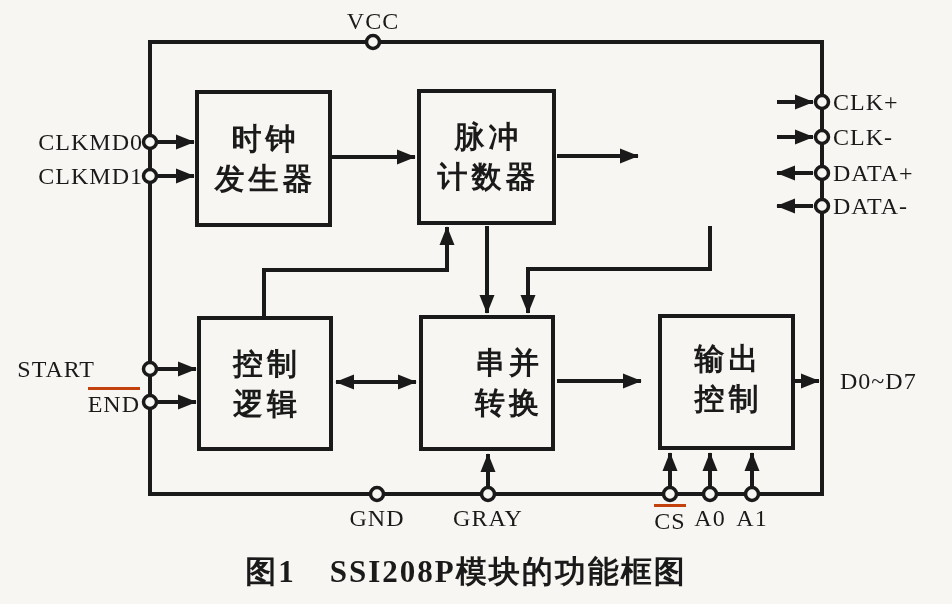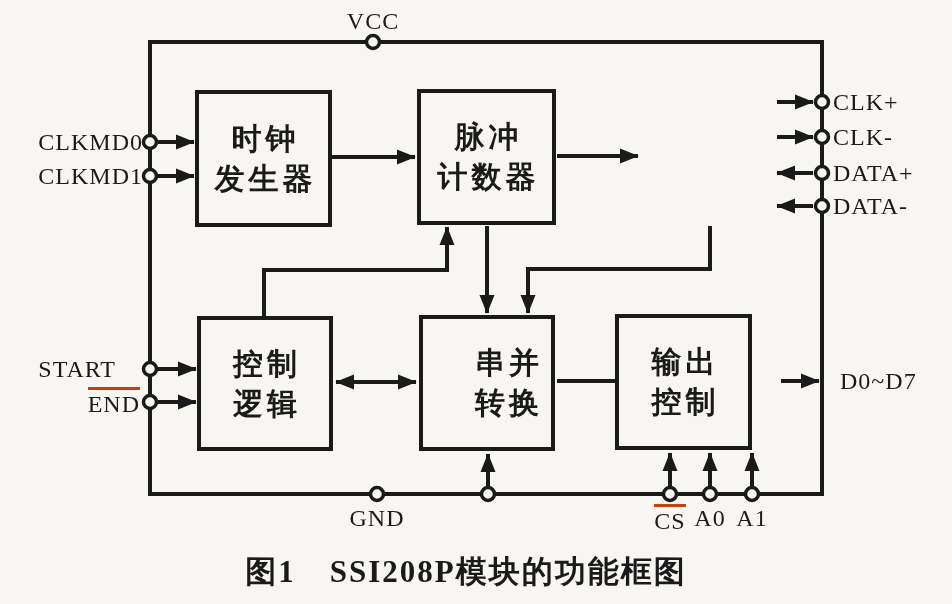--- a/index.html
+++ b/index.html
@@ -114,41 +114,42 @@
     <span>计数器</span>
   </div>
   <div class="block" style="left:197px; top:316px; width:136px; height:135px;">
     <span>控制</span>
     <span>逻辑</span>
   </div>
   <div class="block" style="left:419px; top:315px; width:136px; height:136px;padding-left:40px;">
     <span>串并</span>
     <span>转换</span>
   </div>
-  <div class="block" style="left:615px; top:314px; width:137px; height:136px;">
+  <div class="block" style="left:658px; top:314px; width:137px; height:136px;font-family:Liberation Mono, monospace;">
     <span>输出</span>
     <span>控制</span>
   </div>
 
   <div class="pin-label center" style="left:338px; top:9px; width:70px;">VCC</div>
 
   <div class="pin-label" style="right:809px; top:130px;">CLKMD0</div>
   <div class="pin-label" style="right:809px; top:164px;">CLKMD1</div>
-  <div class="pin-label" style="right:836px; top:357px;">START</div>
+  <div class="pin-label" style="right:857px; top:357px;">START</div>
   <div class="pin-label" style="right:812px; top:387px;">
     <span class="ovl">END</span>
   </div>
 
   <div class="pin-label" style="left:833px; top:90px;">CLK+</div>
   <div class="pin-label" style="left:833px; top:125px;">CLK-</div>
   <div class="pin-label" style="left:833px; top:161px;">DATA+</div>
   <div class="pin-label" style="left:833px; top:194px;">DATA-</div>
   <div class="pin-label" style="left:840px; top:369px;">D0~D7</div>
 
   <div class="pin-label center" style="left:327px; top:506px; width:100px;">GND</div>
+  <div class="pin-label center" style="left:438px; top:506px; width:100px;">GRAY</div>
   <div class="pin-label center" style="left:645px; top:504px; width:50px;">
     <span class="ovl">CS</span>
   </div>
   <div class="pin-label center" style="left:690px; top:506px; width:40px;">A0</div>
   <div class="pin-label center" style="left:730px; top:506px; width:44px;">A1</div>
 
   <div class="caption">
     <span>图1</span><span class="gap">SSI208P模块的功能框图</span>
   </div>
 

